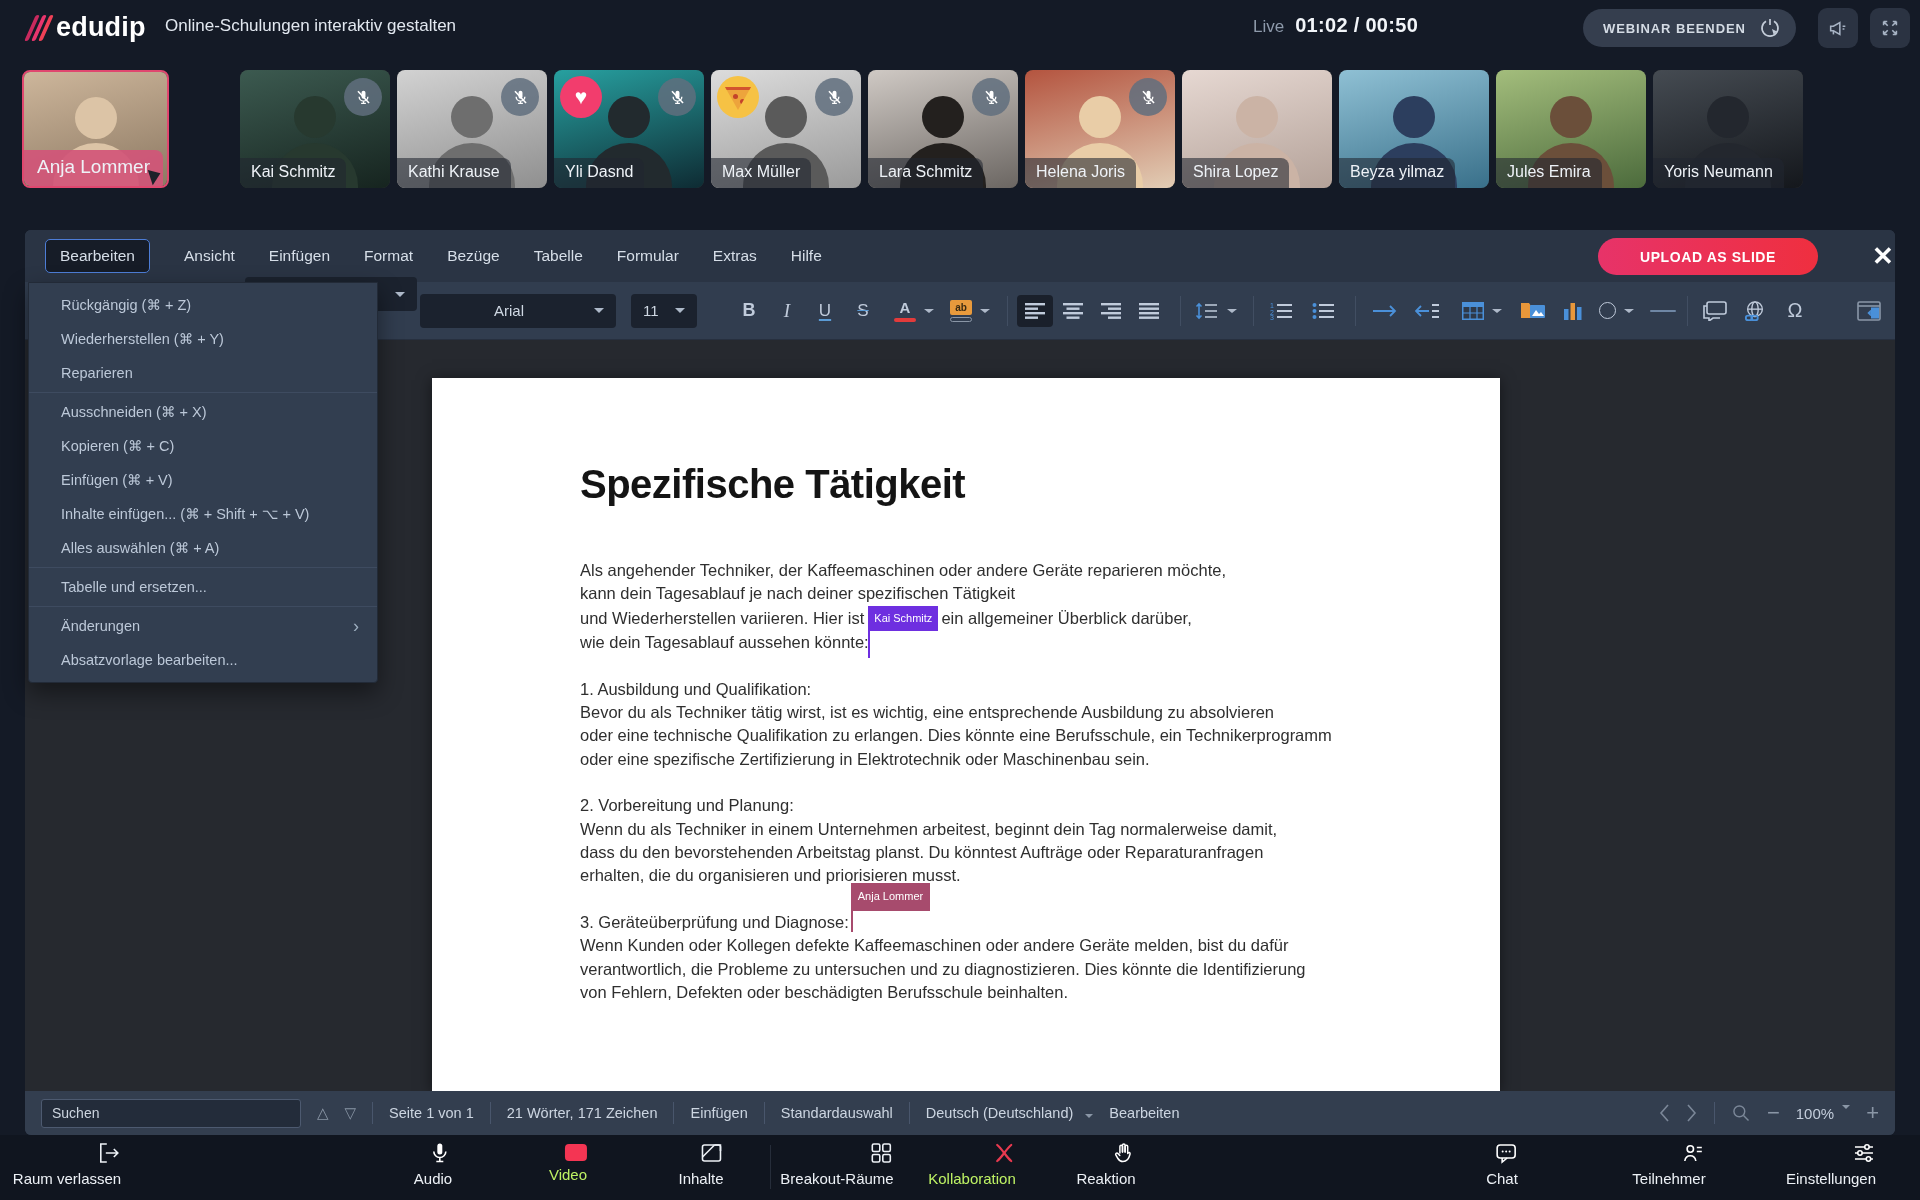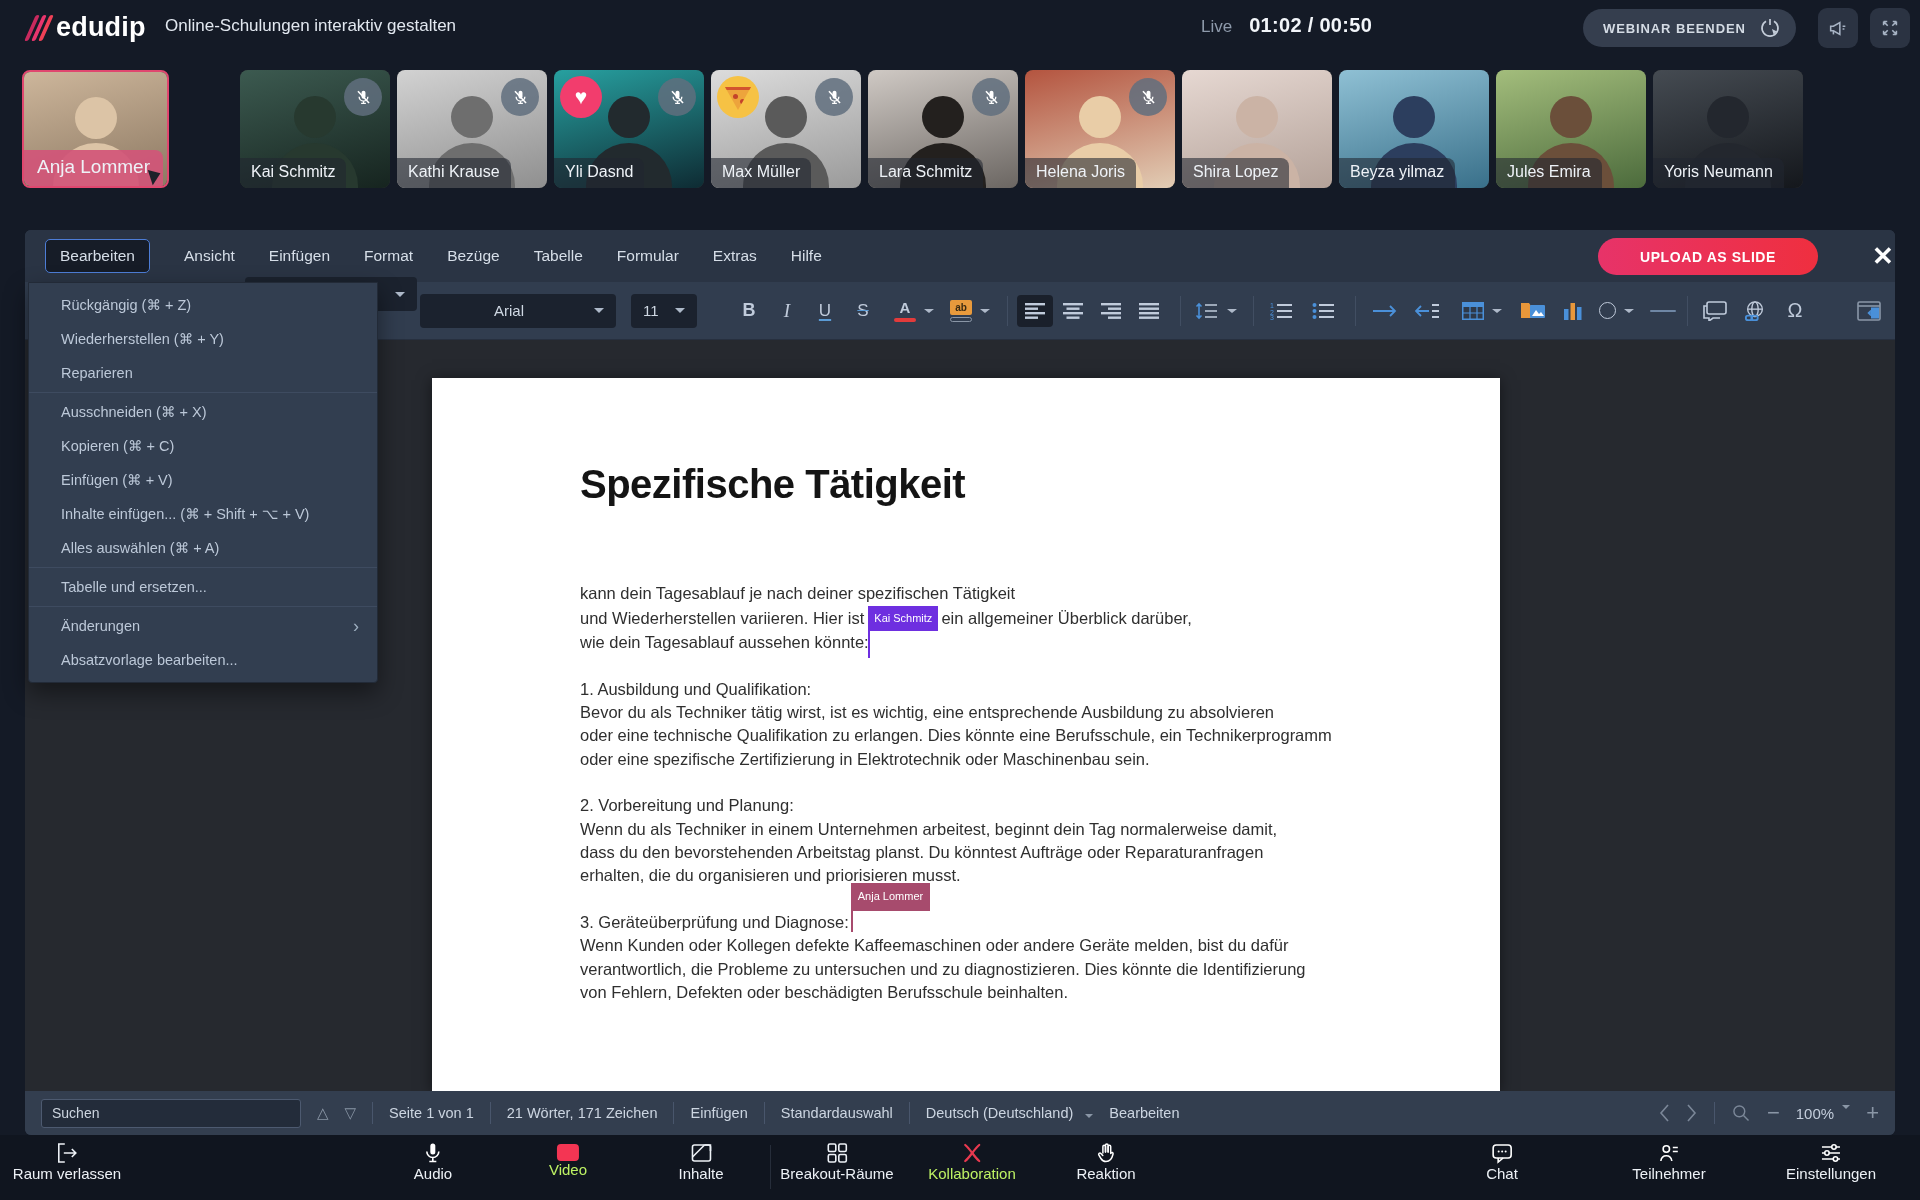--- a/index.html
+++ b/index.html
@@ -9,21 +9,21 @@
   
   .topbar{position:absolute;left:0;top:0;width:1920px;height:56px;background:#141a26;}
   .brand{position:absolute;left:30px;top:12px;display:flex;align-items:center;gap:8px;}
   .slashes{display:flex;gap:3px;transform:skewX(-24deg);}
   .slashes i{display:block;width:4px;height:26px;border-radius:2px;}
   .slashes i:nth-child(1){background:#c92a5e;}
   .slashes i:nth-child(2){background:#e8356d;}
   .slashes i:nth-child(3){background:#ef4156;}
   .brand-name{color:#fff;font-size:27px;font-weight:700;letter-spacing:.2px;}
   .subtitle{position:absolute;left:165px;top:16px;color:#e2e8f0;font-size:17px;}
-  .live-wrap{position:absolute;left:1201px;top:14px;display:flex;align-items:baseline;gap:17px;}
+  .live-wrap{position:absolute;left:1253px;top:14px;display:flex;align-items:baseline;gap:11px;}
   .live-label{color:#8e9aab;font-size:17px;}
   .live-time{color:#f2f5f9;font-size:20px;font-weight:600;letter-spacing:.3px;}
   .end-btn{position:absolute;left:1583px;top:9px;height:38px;border-radius:19px;background:#353e4e;
     display:flex;align-items:center;gap:12px;padding:0 14px 0 20px;cursor:pointer;}
   .end-btn span{color:#d4dbe4;font-size:13px;letter-spacing:.9px;font-weight:600;}
   .iconbtn{position:absolute;top:8px;width:40px;height:40px;border-radius:9px;background:#2b3342;
     display:flex;align-items:center;justify-content:center;color:#a7b3c4;cursor:pointer;}
 
   
   .strip{position:absolute;left:0;top:56px;width:1920px;height:174px;}
@@ -134,21 +134,21 @@
   .sb-tri{color:#8a96a6;font-size:15px;cursor:pointer;}
   .sb-sep{width:1px;height:22px;background:#49566c;}
   .sb-item{cursor:pointer;white-space:nowrap;}
   .sb-right{margin-left:auto;display:flex;align-items:center;gap:16px;color:#7b8798;}
   .sb-zoomtxt{color:#c3cddb;font-size:15px;display:flex;align-items:flex-start;}
   .pm{font-size:22px;color:#8a96a6;cursor:pointer;line-height:1;}
 
   
   .dock{position:absolute;left:0;top:1135px;width:1920px;height:65px;background:#10151f;}
   .dock-item{position:absolute;top:6px;transform:translateX(-50%);display:flex;flex-direction:column;
-    align-items:center;color:#edf1f6;cursor:pointer;}
+    align-items:flex-end;gap:5px;color:#edf1f6;cursor:pointer;}
   .dock-item .lbl{font-size:15px;white-space:nowrap;}
   .dock-item.red{color:#bef264;}
   .dock-sep{position:absolute;left:770px;top:10px;width:1px;height:44px;background:#262d3a;}
   .vid-on{width:22px;height:17px;background:#f43553;border-radius:4px;margin-top:3px;}
   svg{display:block;}
 </style>
 </head>
 <body>
 
 <div class="stage">
@@ -503,21 +503,21 @@
           <path d="M12 12h6M14 9.5 11.5 12l2.5 2.5" stroke="#4a90d9"></path>
         </svg>
       </div>
     </div>
 
     <div class="docarea">
       <div class="page">
         <h1 class="doc-title">Spezifische Tätigkeit</h1>
 
         <p class="docp">
-          <br>
+          <span>Als angehender Techniker, der Kaffeemaschinen oder andere Geräte reparieren möchte,</span><br>
           <span>kann dein Tagesablauf je nach deiner spezifischen Tätigkeit</span><br>
           <span>und Wiederherstellen variieren. Hier ist</span><span class="cursor-kai">Kai Schmitz</span><span>ein allgemeiner Überblick darüber,</span><br>
           <span>wie dein Tagesablauf aussehen könnte:</span>
         </p>
 
         <p class="docp">
           <span>1. Ausbildung und Qualifikation:</span><br>
           <span>Bevor du als Techniker tätig wirst, ist es wichtig, eine entsprechende Ausbildung zu absolvieren</span><br>
           <span>oder eine technische Qualifikation zu erlangen. Dies könnte eine Berufsschule, ein Technikerprogramm</span><br>
           <span>oder eine spezifische Zertifizierung in Elektrotechnik oder Maschinenbau sein.</span>

